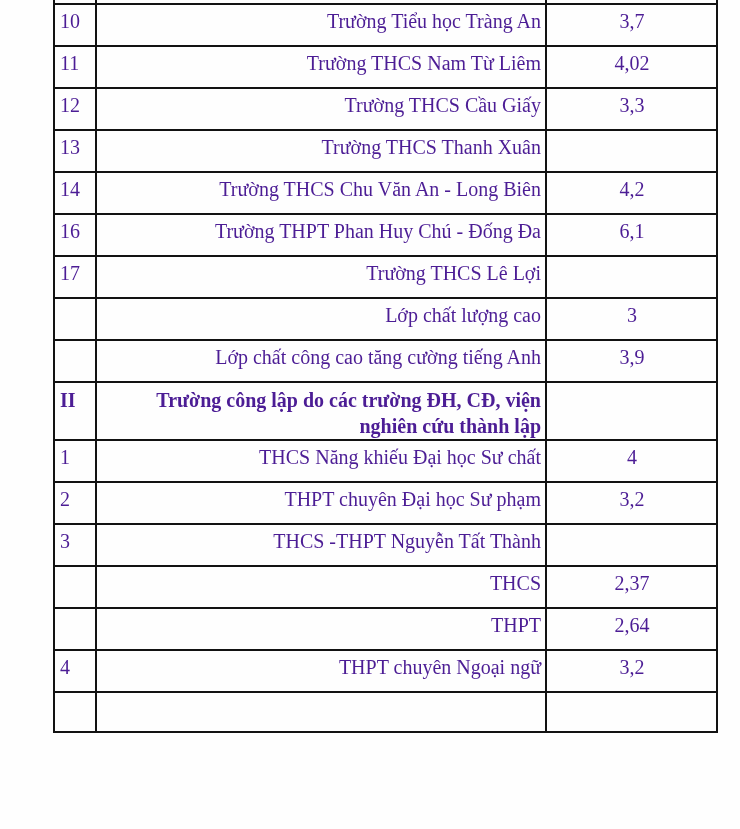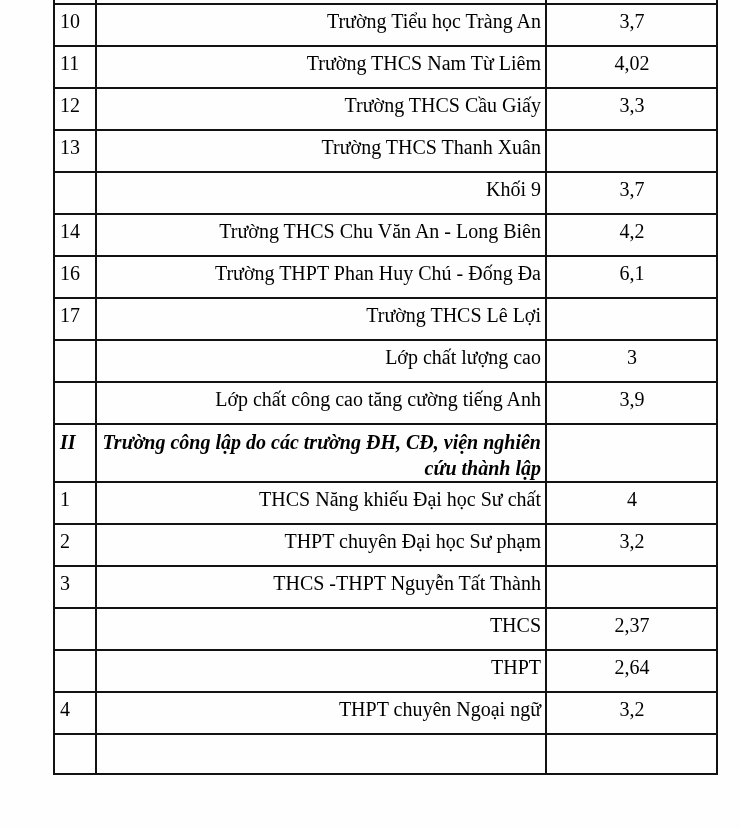--- a/index.html
+++ b/index.html
@@ -7,21 +7,21 @@
     padding: 0;
     background: #ffffff;
   }
   .page {
     position: relative;
     width: 740px;
     height: 829px;
     background: #fefefe;
     overflow: hidden;
     font-family: "Liberation Serif", serif;
-    color: #000000;
+    color: #4c1d95;
   }
   table.fee-table {
     position: absolute;
     left: 53px;
     top: -37px;
     width: 630px;
     border-collapse: collapse;
     table-layout: fixed;
   }
   table.fee-table td {
@@ -30,21 +30,21 @@
     font-size: 20px;
     line-height: 25px;
     padding: 4px 4px 0 5px;
     overflow: hidden;
     white-space: normal;
   }
   td.c1 { width: 31px;  padding-left: 3px; padding-right: 1px; }
   td.c2 { width: 439px; text-align: right; }
   td.c3 { width: 160px; text-align: center; }
   tr.row        { height: 42px; }
-  tr.section    { height: 58px; font-style: italic; }
+  tr.section    { height: 58px; }
   tr.section td { font-weight: bold; line-height: 26px; }
   tr.partial-top    { height: 40px; }
   tr.partial-bottom { height: 40px; }
 </style>
 </head>
 <body>
 
 <div class="page">
   <table class="fee-table">
     <tbody id="table-body">
@@ -65,25 +65,20 @@
         </tr>
         <tr class="row">
           <td class="c1">12</td>
           <td class="c2">Trường THCS Cầu Giấy</td>
           <td class="c3">3,3</td>
         </tr>
         <tr class="row">
           <td class="c1">13</td>
           <td class="c2">Trường THCS Thanh Xuân</td>
           <td class="c3"></td>
-        </tr>
-        <tr class="row">
-          <td class="c1"></td>
-          <td class="c2">Khối 9</td>
-          <td class="c3">3,7</td>
         </tr>
         <tr class="row">
           <td class="c1">14</td>
           <td class="c2">Trường THCS Chu Văn An - Long Biên</td>
           <td class="c3">4,2</td>
         </tr>
         <tr class="row">
           <td class="c1">16</td>
           <td class="c2">Trường THPT Phan Huy Chú - Đống Đa</td>
           <td class="c3">6,1</td>

